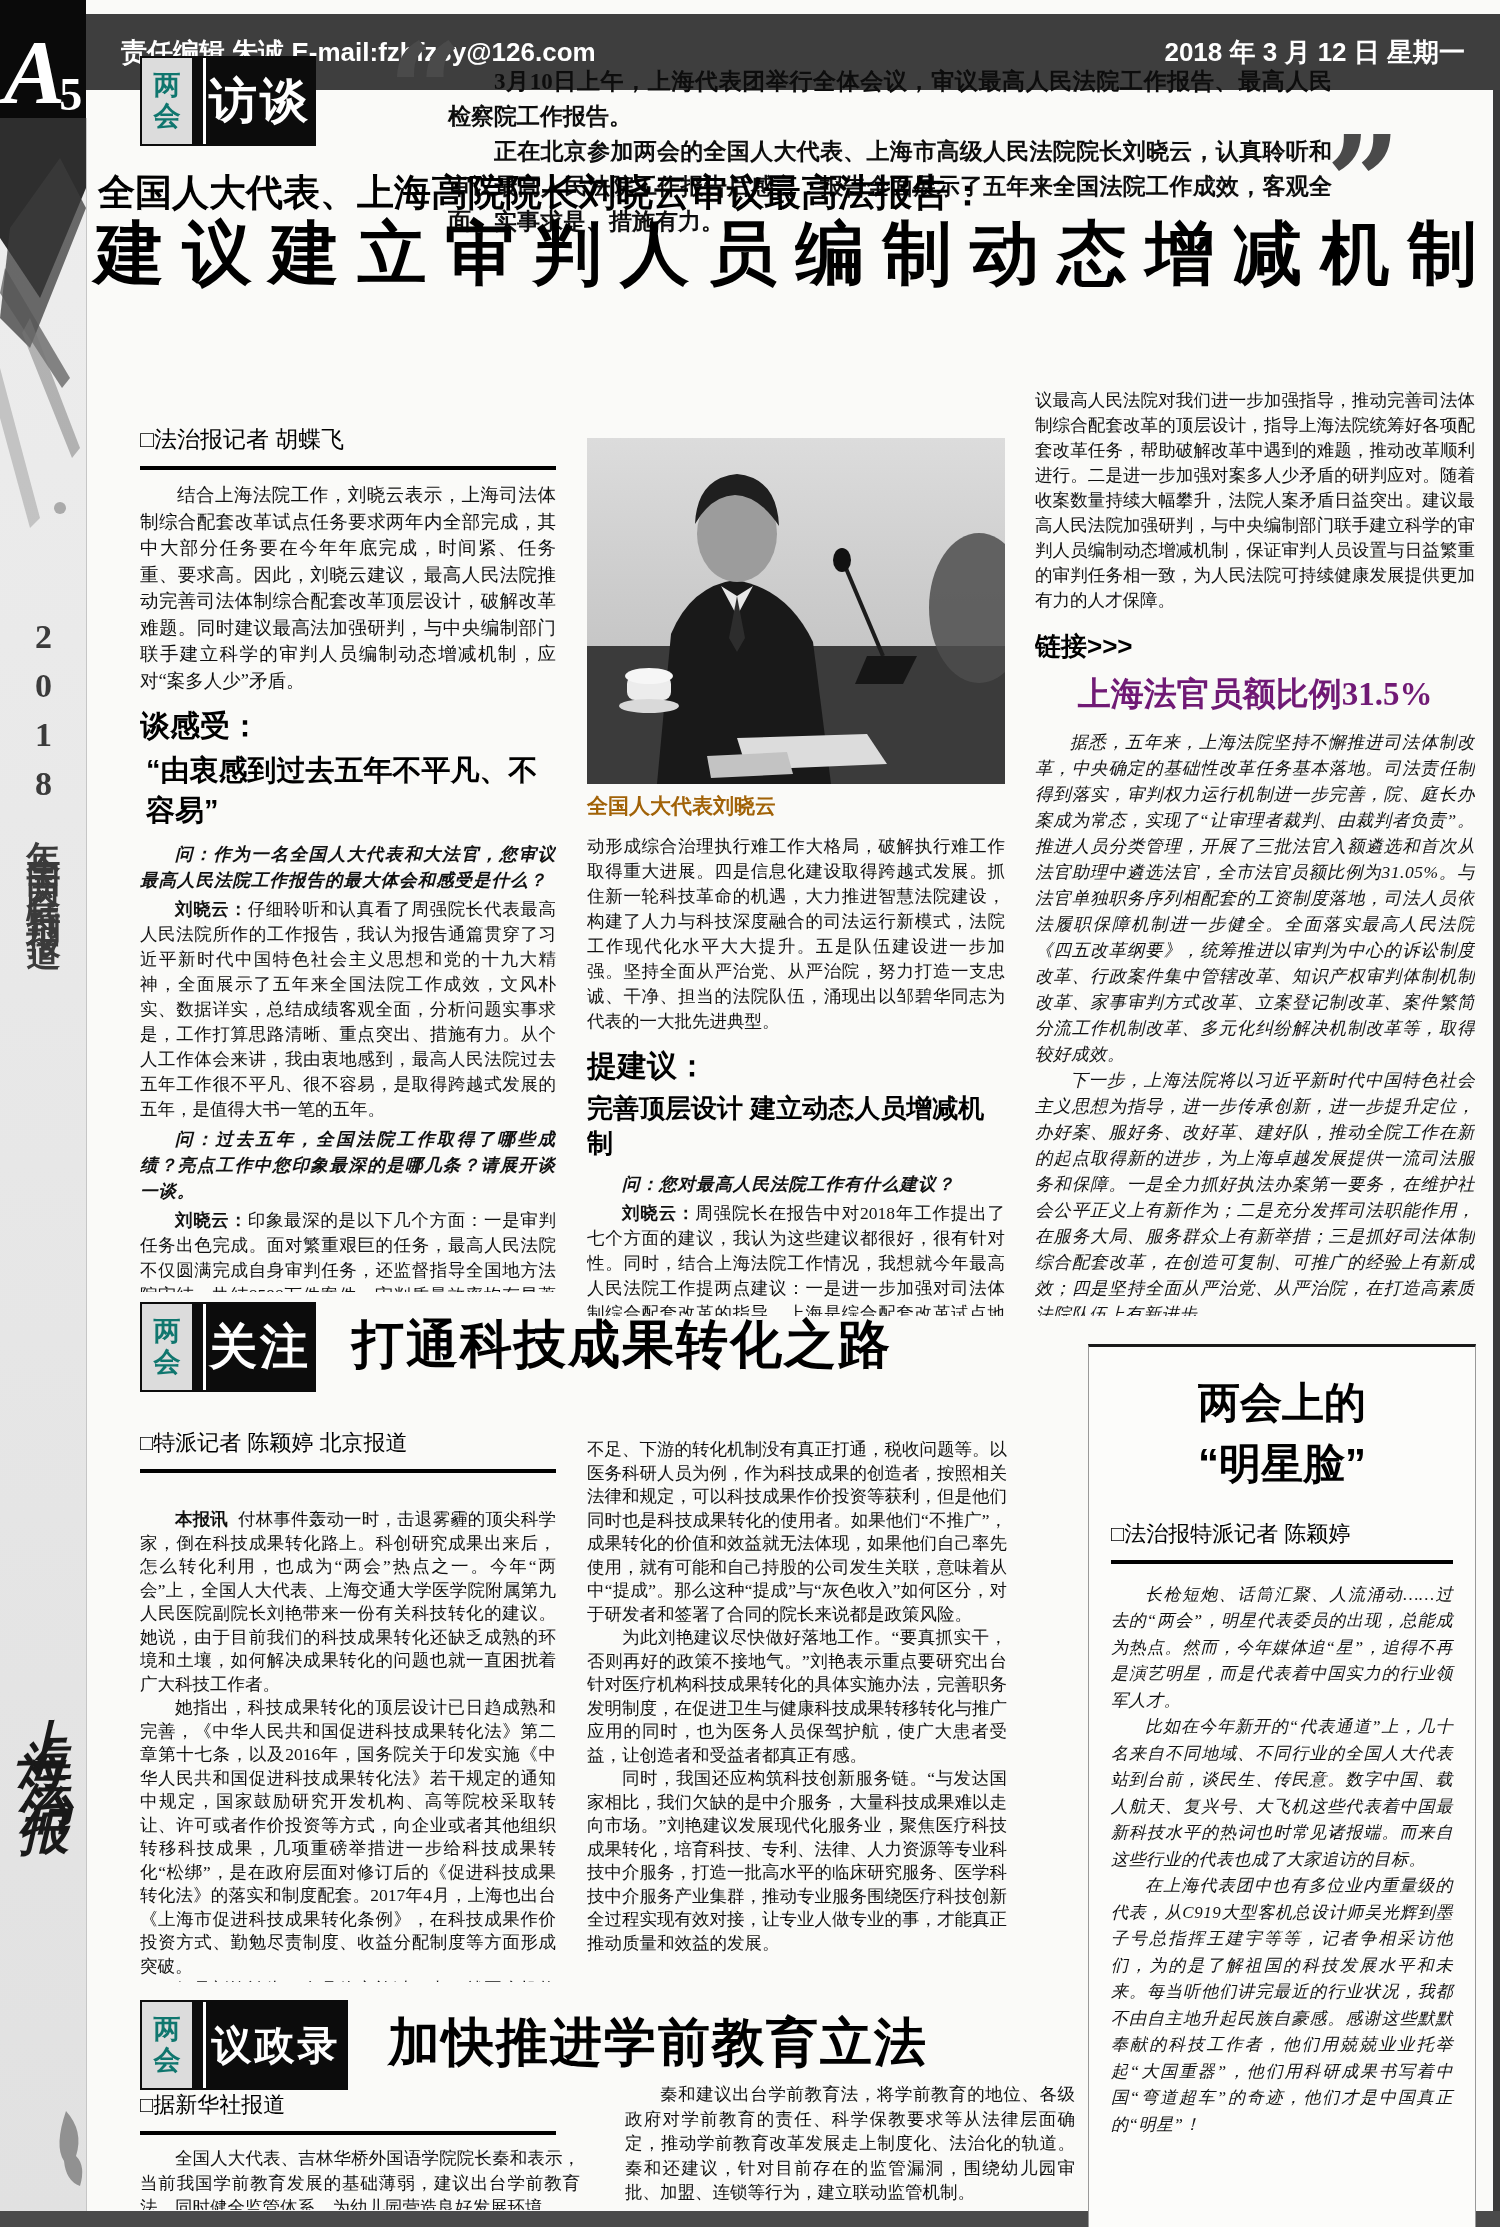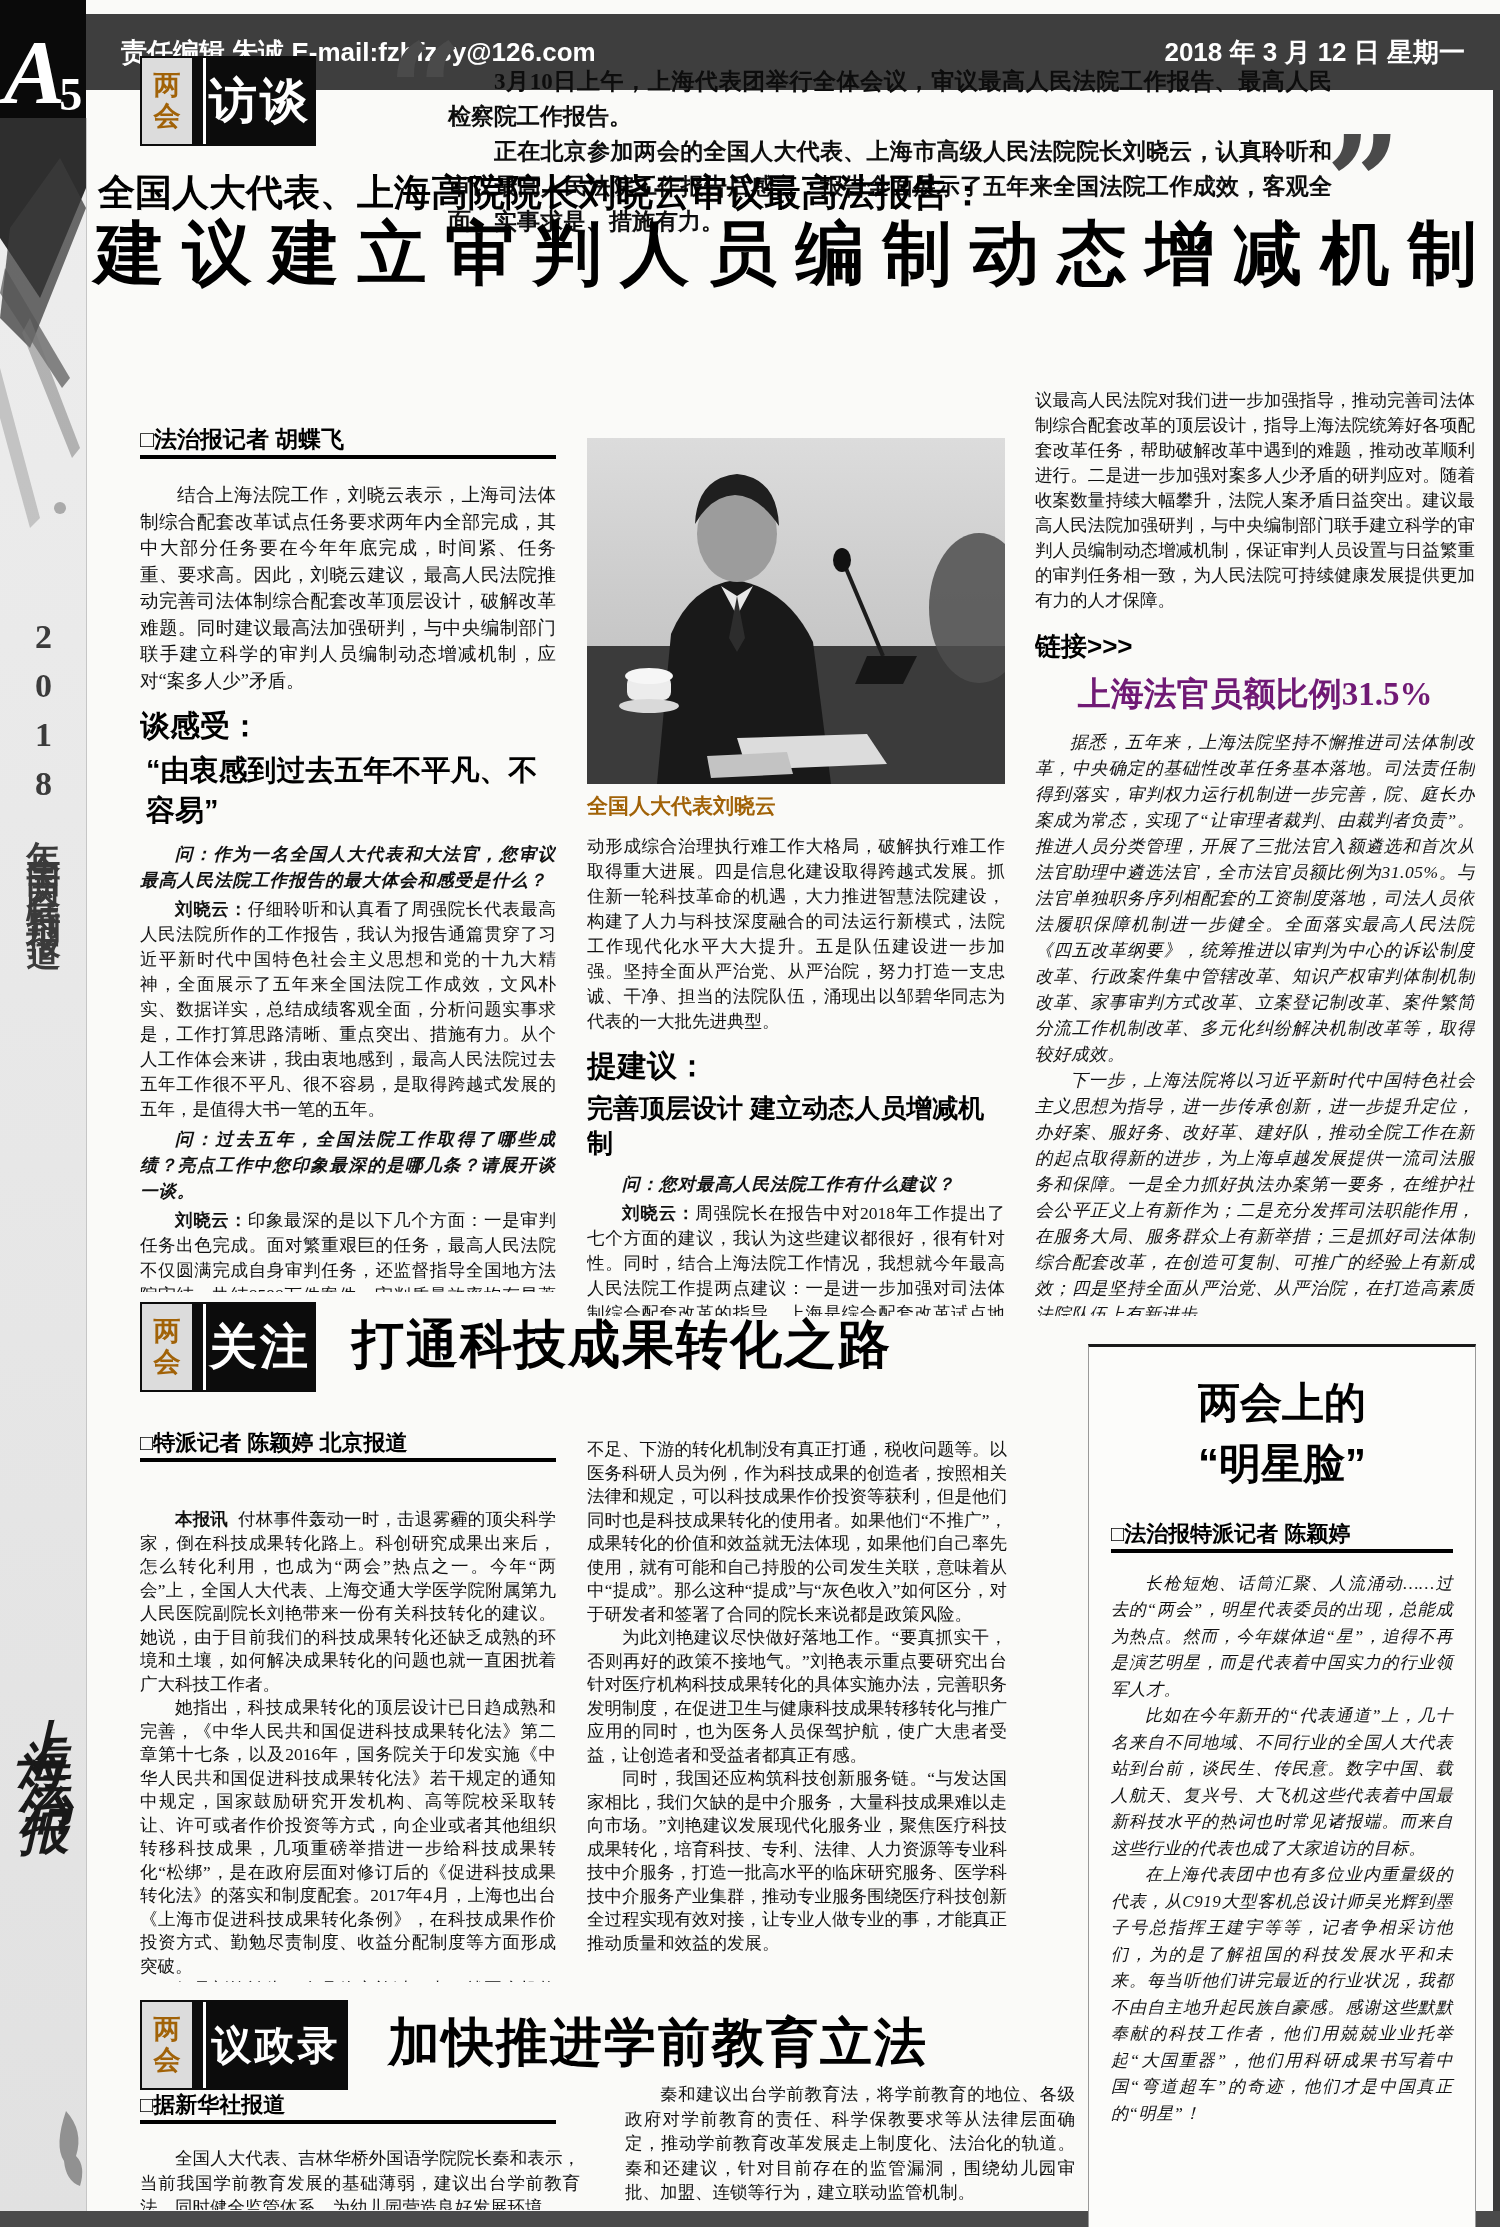--- a/index.html
+++ b/index.html
@@ -19,34 +19,34 @@
        border-right:1px solid #c6c6c6;}
   #vtitle{position:absolute;top:500px;left:50%;transform:translateX(-50%);writing-mode:vertical-rl;text-orientation:upright;
           font-family:"Liberation Serif","DejaVu Serif",serif;font-weight:900;font-size:34px;letter-spacing:12px;color:#3b3b3b;}
   #masthead{position:absolute;top:1560px;left:50%;transform:translateX(-50%) rotate(-1deg);writing-mode:vertical-rl;text-orientation:upright;
           font-family:"Liberation Serif","DejaVu Serif",serif;font-weight:900;font-style:italic;font-size:50px;letter-spacing:22px;color:#191919;}
   
   #rstrip{position:absolute;right:0;top:90px;width:7px;bottom:0;background:#3a3a3a;}
   #bbar{position:absolute;left:0;right:0;bottom:0;height:16px;background:#4a4a4a;}
   
   .tagbox{position:absolute;display:flex;background:#0c0c0c;border:2px solid #0c0c0c;box-sizing:border-box;}
-  .tagbox .pre{width:46px;background:#dcdcdc;color:#a16207;display:flex;align-items:center;justify-content:center;
+  .tagbox .pre{width:46px;background:#dcdcdc;color:#0f766e;display:flex;align-items:center;justify-content:center;
                text-align:center;font-size:27px;line-height:1.15;padding:2px;}
   .tagbox .g{width:3px;background:#fff;}
   .tagbox .bar{width:11px;background:#0c0c0c;}
   .tagbox .lab{flex:1;color:#fff;display:flex;align-items:center;justify-content:center;font-size:48px;letter-spacing:3px;}
   
   .qmark{position:absolute;font-family:"DejaVu Serif",serif;font-weight:900;font-size:130px;color:#4a4a4a;line-height:1;}
   #quoteblock{position:absolute;left:448px;top:64px;width:884px;font-weight:bold;font-size:23px;line-height:35px;color:#0d0d0d;}
   #quoteblock p{margin:0;text-indent:2em;text-align:justify;}
   #kicker{position:absolute;left:98px;top:168px;font-size:37px;color:#000;}
   #headline1{position:absolute;left:95px;top:214px;width:1382px;font-size:69px;line-height:1.15;color:#000;
              text-align:justify;text-align-last:justify;}
-  .byline{color:#000;font-size:22px;border-bottom:4px solid #000;
-          font-family:"Liberation Sans","DejaVu Sans",sans-serif;font-weight:bold;}
+  .byline{color:#000;font-size:22px;border-bottom:4px solid #000;padding-bottom:11px;
+          font-family:"Liberation Sans","DejaVu Sans",sans-serif;font-weight:normal;}
   #byline1{position:absolute;left:140px;top:424px;width:416px;font-size:23px;}
   .col{position:absolute;overflow:hidden;}
   .col p{margin:0;text-align:justify;line-height:25px;font-size:17.5px;}
   .col p.ind{text-indent:2em;}
   .col p.q{font-style:italic;font-weight:bold;letter-spacing:1px;line-height:26px;margin:4px 0;}
   .alabel{font-family:"Liberation Sans","DejaVu Sans",sans-serif;font-weight:bold;}
   .sechead{font-family:"Liberation Sans","DejaVu Sans",sans-serif;font-weight:900;font-size:30px;margin:12px 0 4px 0;color:#000;}
   .subhead{font-family:"Liberation Sans","DejaVu Sans",sans-serif;font-weight:900;font-size:29px;margin:2px 0 10px 6px;color:#000;}
   #colA{left:140px;top:482px;width:416px;height:810px;}
   #colA .intro{font-size:18.5px;line-height:26.5px;}

